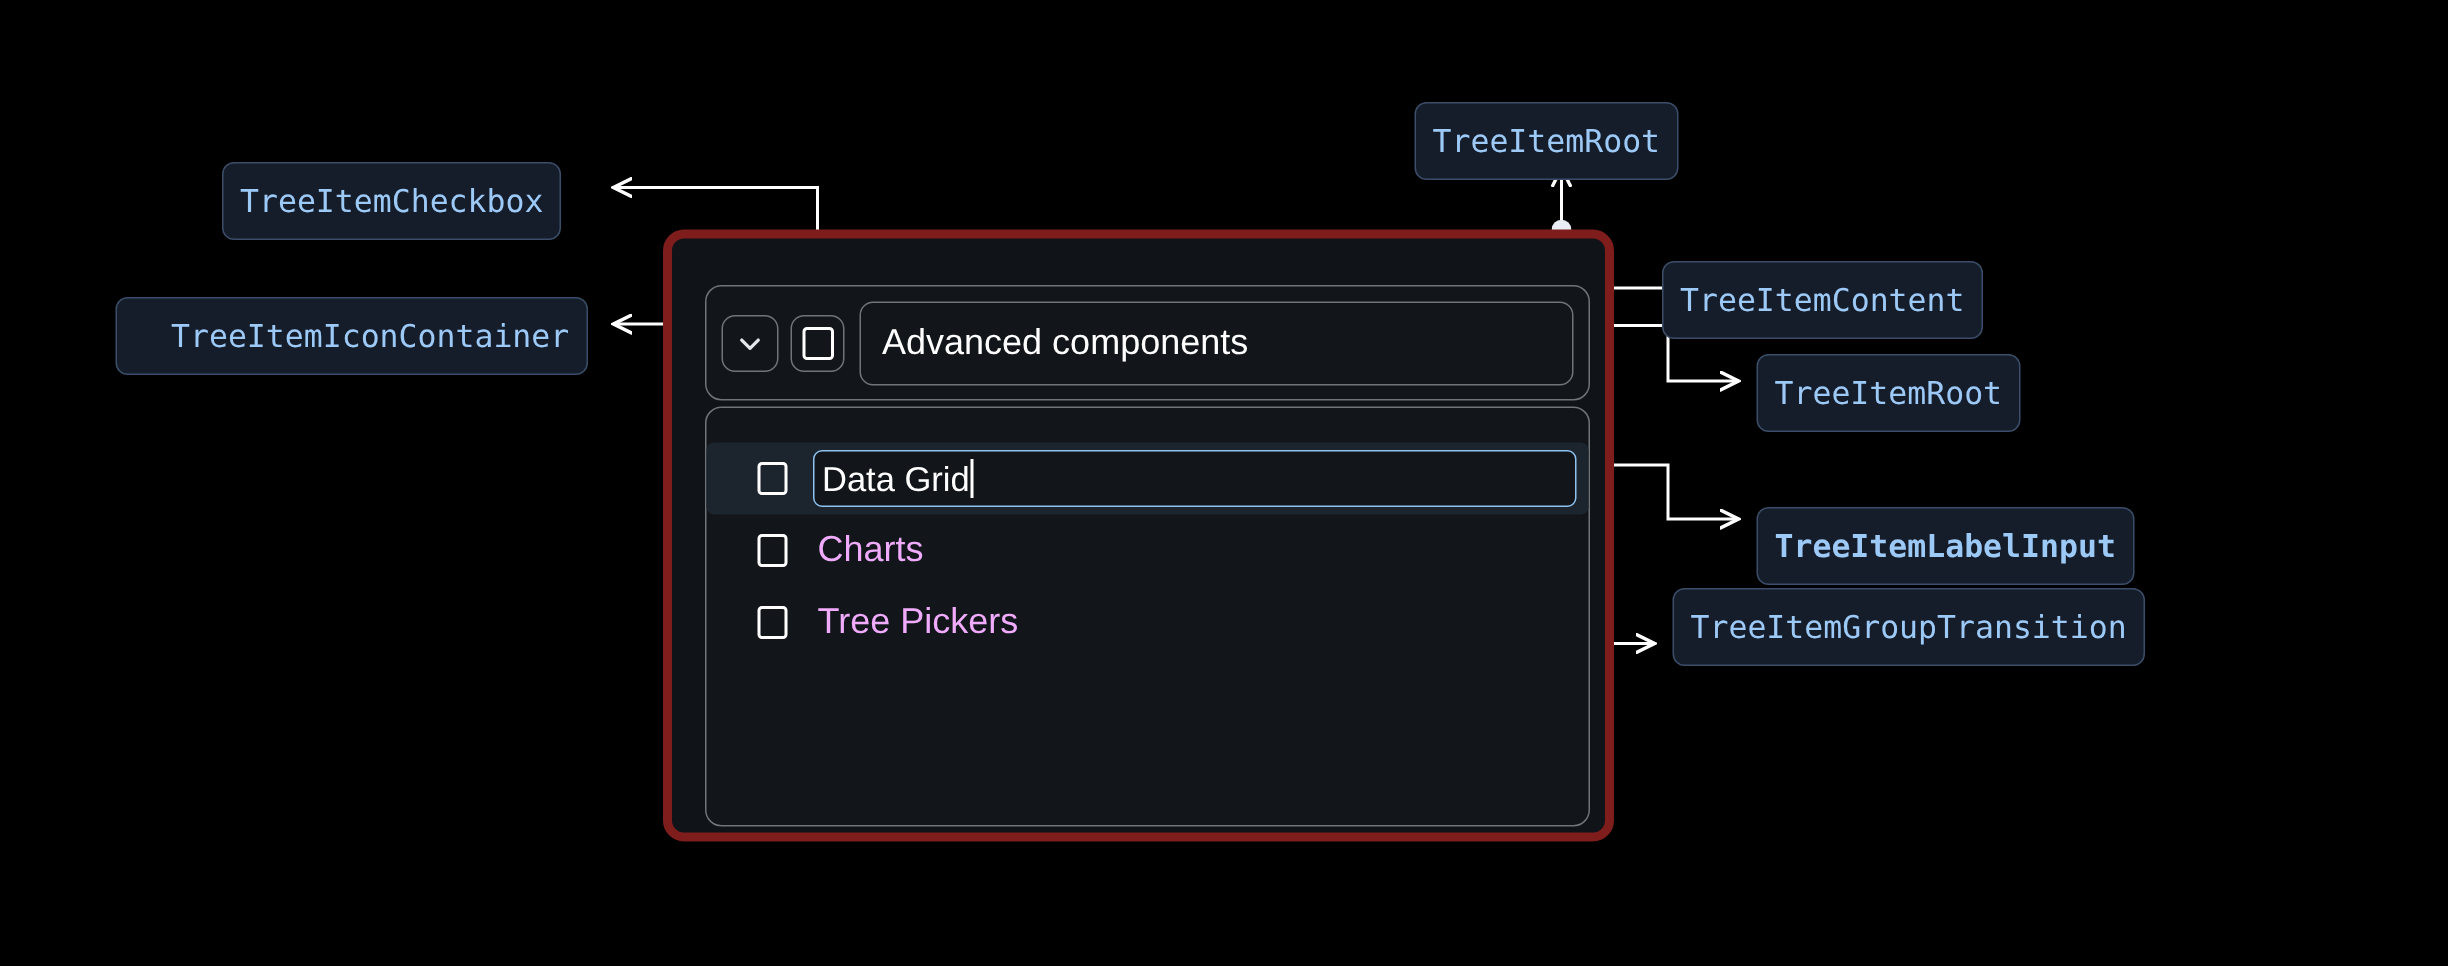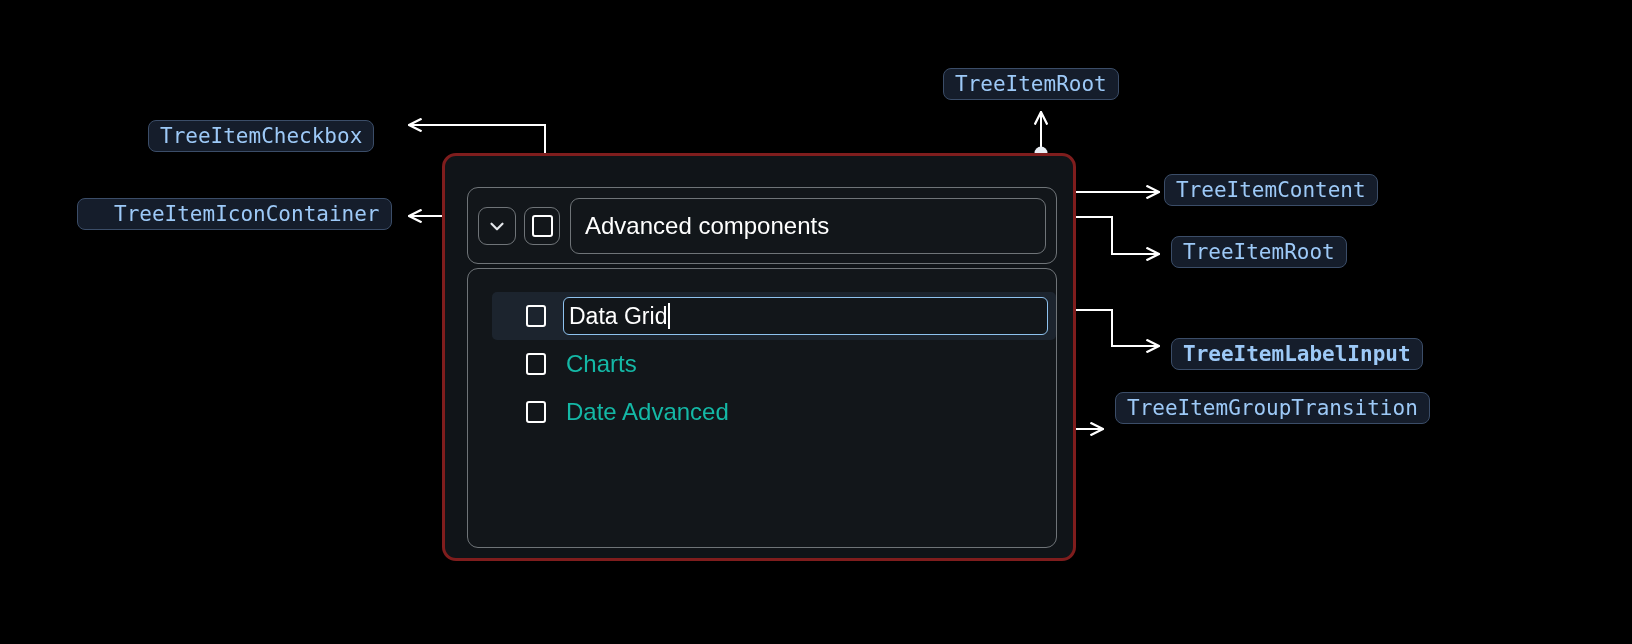--- a/index.html
+++ b/index.html
@@ -20,21 +20,21 @@
     position: absolute;
     box-sizing: border-box;
     background: #151d2b;
     border: 1px solid #3b4d68;
     border-radius: 8px;
     color: #9dc9f7;
     font-family: "DejaVu Sans Mono", "Liberation Mono", monospace;
     font-size: 21px;
     letter-spacing: 0px;
     line-height: 34px;
-    height: 32px;
+    height: 52px;
     padding: 0 11px;
     white-space: nowrap;
     display: flex;
     align-items: center;
   }
 
   
   #connectors {
     position: absolute;
     left: 0;
@@ -46,21 +46,21 @@
 
   
   .tree-root {
     position: absolute;
     left: 442px;
     top: 153px;
     width: 634px;
     height: 408px;
     box-sizing: border-box;
     background: #101418;
-    border: 3px solid #7f1d1d;
+    border: 6px solid #7f1d1d;
     border-radius: 14px;
   }
 
   .tree-content {
     position: absolute;
     left: 22px;
     top: 31px;
     width: 590px;
     height: 77px;
     box-sizing: border-box;
@@ -125,21 +125,20 @@
     position: absolute;
     left: 22px;
     top: 112px;
     width: 590px;
     height: 280px;
     box-sizing: border-box;
     background: #12161a;
     border: 1px solid #6f7478;
     border-radius: 11px;
     padding-top: 23px;
-    padding-left: 24px;
   }
 
   .child-row {
     height: 48px;
     display: flex;
     align-items: center;
     padding-left: 34px;
     box-sizing: border-box;
   }
   .child-row.selected {
@@ -152,21 +151,21 @@
     width: 20px;
     height: 22px;
     box-sizing: border-box;
     border: 2.5px solid #ffffff;
     border-radius: 3px;
     flex: 0 0 auto;
   }
 
   .child-label {
     margin-left: 20px;
-    color: #14b8a6;
+    color: #f0abfc;
     font-size: 24px;
     line-height: 1;
   }
 
   .label-input {
     margin-left: 17px;
     flex: 1 1 auto;
     margin-right: 8px;
     height: 38px;
     box-sizing: border-box;
@@ -230,27 +229,27 @@
     <path d="M1041,310 L1112,310 L1112,346 L1159,346" fill="none" stroke="#ffffff" stroke-width="2" marker-end="url(#arrR)"></path>
     <circle cx="1041" cy="310" r="6.5" fill="#e9eef5"></circle>
   </g>
 
   <g>
     <path d="M1053,429 L1103,429" fill="none" stroke="#ffffff" stroke-width="2" marker-end="url(#arrR)"></path>
     <circle cx="1053" cy="429" r="6.5" fill="#e9eef5"></circle>
   </g>
 </svg>
 
-<div class="badge" style="left:148px; top:108px;margin-top:12px;">TreeItemCheckbox</div>
+<div class="badge" style="left:148px; top:108px;">TreeItemCheckbox</div>
 
 <div class="badge" style="left:77px; top:198px;padding-left:36px;">TreeItemIconContainer</div>
 
 <div class="badge" style="left:943px; top:68px;">TreeItemRoot</div>
 
-<div class="badge" style="left:1164px; top:174px;">TreeItemContent</div>
+<div class="badge" style="left:1108px; top:174px;">TreeItemContent</div>
 
 <div class="badge" style="left:1171px; top:236px;">TreeItemRoot</div>
 
 <div class="badge" style="left:1171px; top:338px;font-weight:bold;">TreeItemLabelInput</div>
 
 <div class="badge" style="left:1115px; top:392px;">TreeItemGroupTransition</div>
 
 <div class="tree-root">
 
   <div class="tree-content">
@@ -283,18 +282,18 @@
       </div>
     </div>
 
     <div class="child-row">
       <span class="child-cb"></span>
       <span class="child-label">Charts</span>
     </div>
 
     <div class="child-row">
       <span class="child-cb"></span>
-      <span class="child-label">Date Advanced</span>
+      <span class="child-label">Tree Pickers</span>
     </div>
 
 
   </div>
 </div>
 
 </body></html>

